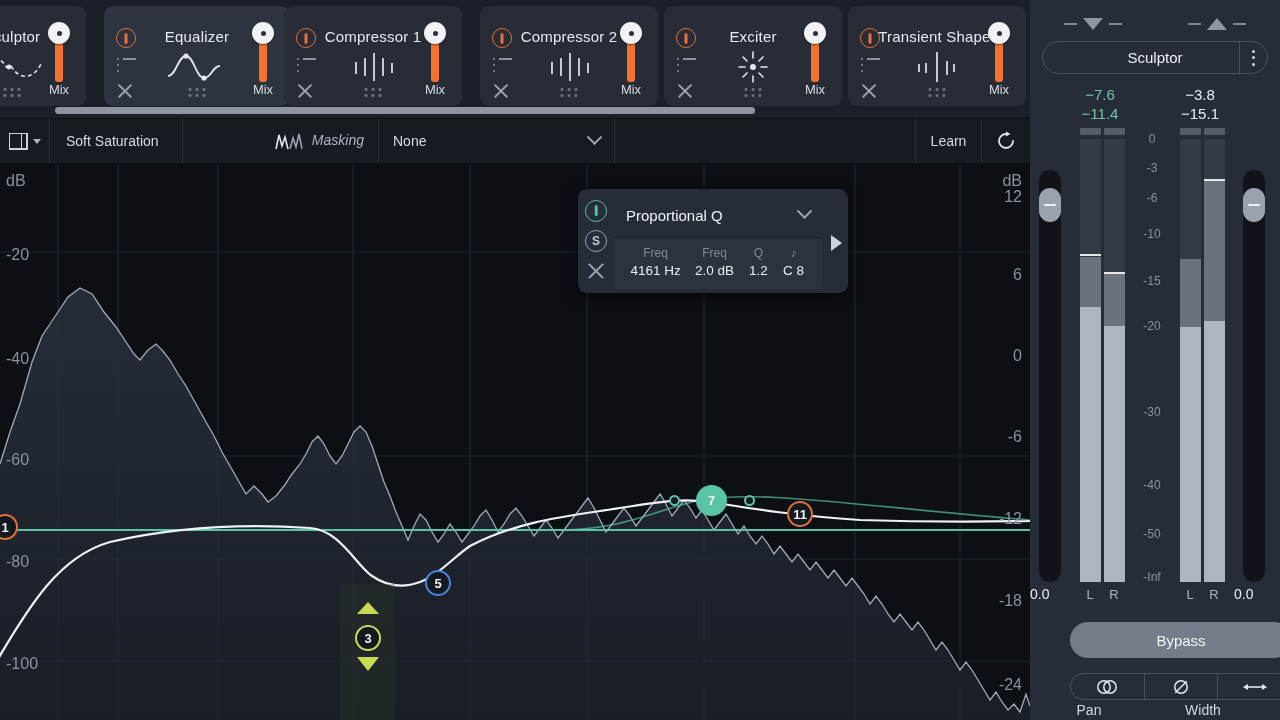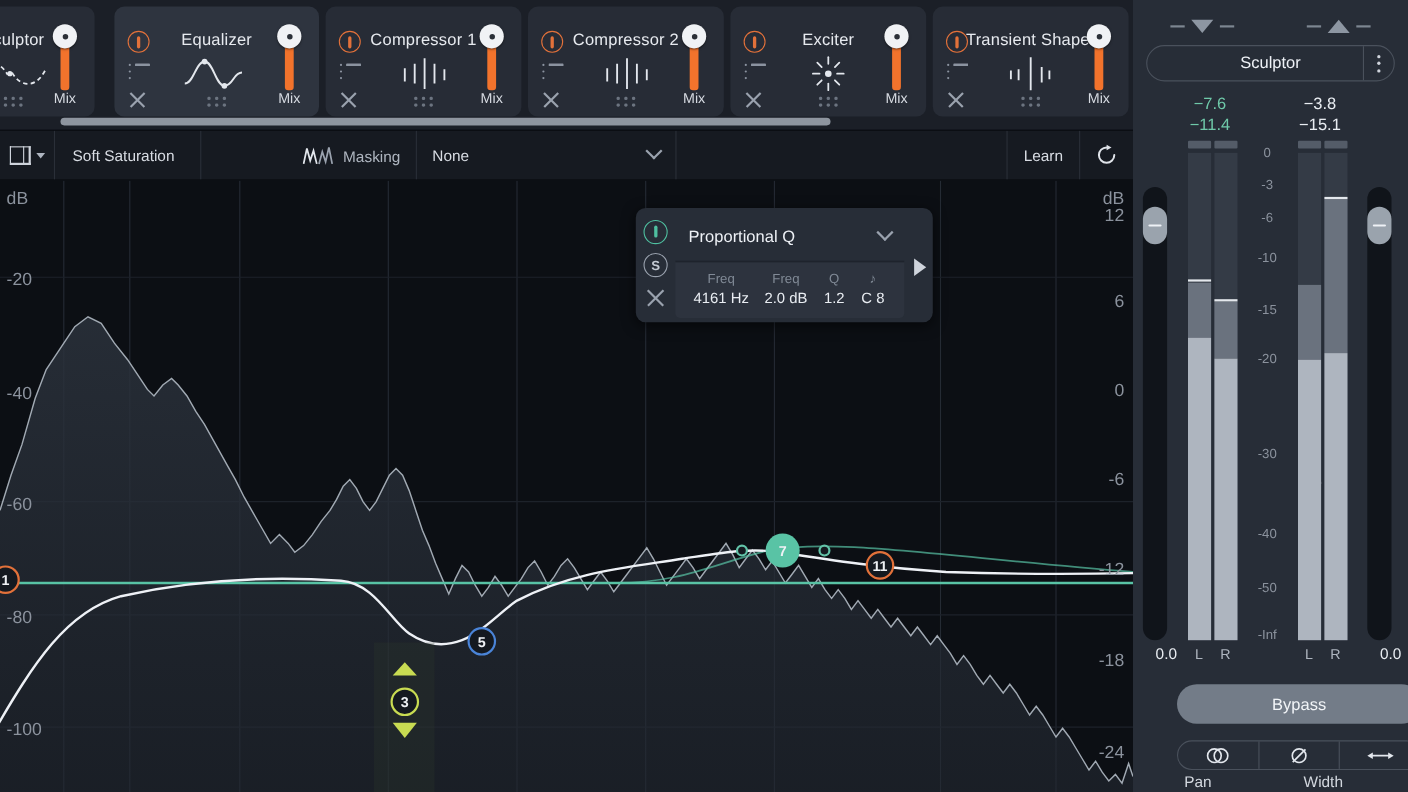--- a/index.html
+++ b/index.html
@@ -125,21 +125,21 @@
   }
   .view-icon em:nth-of-type(1) { top: 0; }
   .view-icon em:nth-of-type(2) { top: 15.5px; }
   .caret {
     width: 0; height: 0; margin-left: 4px;
     border-left: 4px solid transparent; border-right: 4px solid transparent;
     border-top: 5px solid #aeb5c0;
   }
   #tb-preset { width: 133px; padding-left: 16px; text-align: right; }
   #tb-spacer { flex: 1 1 auto; justify-content: flex-end; padding-right: 14px; }
-  .masking-wrap { display: flex; align-items: flex-end; gap: 9px; }
+  .masking-wrap { display: flex; align-items: flex-start; gap: 9px; font-style: italic; }
   .mask-icon { position: relative; width: 28px; height: 18px; }
   #tb-mask {
     width: 236px; padding: 0 14px; justify-content: space-between;
   }
   .chev-down {
     width: 11px; height: 11px; border-right: 2px solid #9aa2ae;
     border-bottom: 2px solid #9aa2ae; transform: rotate(45deg) translate(-3px,-3px);
   }
   #tb-gap { flex: 0 0 301px; }
   #tb-learn { width: 66px; justify-content: center; }
@@ -274,21 +274,21 @@
     top: -11px; background: #545c68; border-radius: 1px;
   }
   .meter-rms { position: absolute; left: 0; width: 21px; background: #aeb5bf; bottom: 0; }
   .meter-peakseg { position: absolute; left: 0; width: 21px; background: #6a727e; }
   .meter-hold { position: absolute; left: 0; width: 21px; height: 2px; background: #e4e8ed; }
   .mscale {
     position: absolute; width: 34px; text-align: center;
     color: #8b929d; font-size: 12px;
   }
   .chlabel { position: absolute; color: #aeb5bf; font-size: 13px; width: 20px; text-align: center; }
-  .faderval { position: absolute; color: #e9edf2; font-size: 14px; width: 40px; text-align: right; }
+  .faderval { position: absolute; color: #e9edf2; font-size: 14px; width: 40px; text-align: left; }
   #bypass {
     position: absolute; left: 40px; top: 622px; width: 222px; height: 36px;
     background: #737c88; border-radius: 18px;
     display: flex; align-items: center; justify-content: center;
     color: #f2f5f8; font-size: 15px;
   }
   #stereo-row {
     position: absolute; left: 40px; top: 673px; width: 222px; height: 27px;
     border: 1px solid #4a515c; border-radius: 14px; display: flex;
   }
@@ -359,21 +359,21 @@
           <s style="left:7px;top:6px"></s>
           <s style="left:14px;top:6px"></s>
       </div>
       <div class="mix">
         <div class="mix-track"></div>
           <div class="mix-knob"></div>
         <div class="mix-label">Mix</div>
       </div>
     </div>
 
-    <div class="module" style="left:296px;width:178px">
+    <div class="module" style="left:284px;width:178px">
       <div class="pwr"></div>
       <div class="mod-title">Compressor 1</div>
       <div class="mod-list">
           <b></b>
           <b></b>
           <b></b>
           <i></i>
           <i></i>
           <i></i>
         </div>

